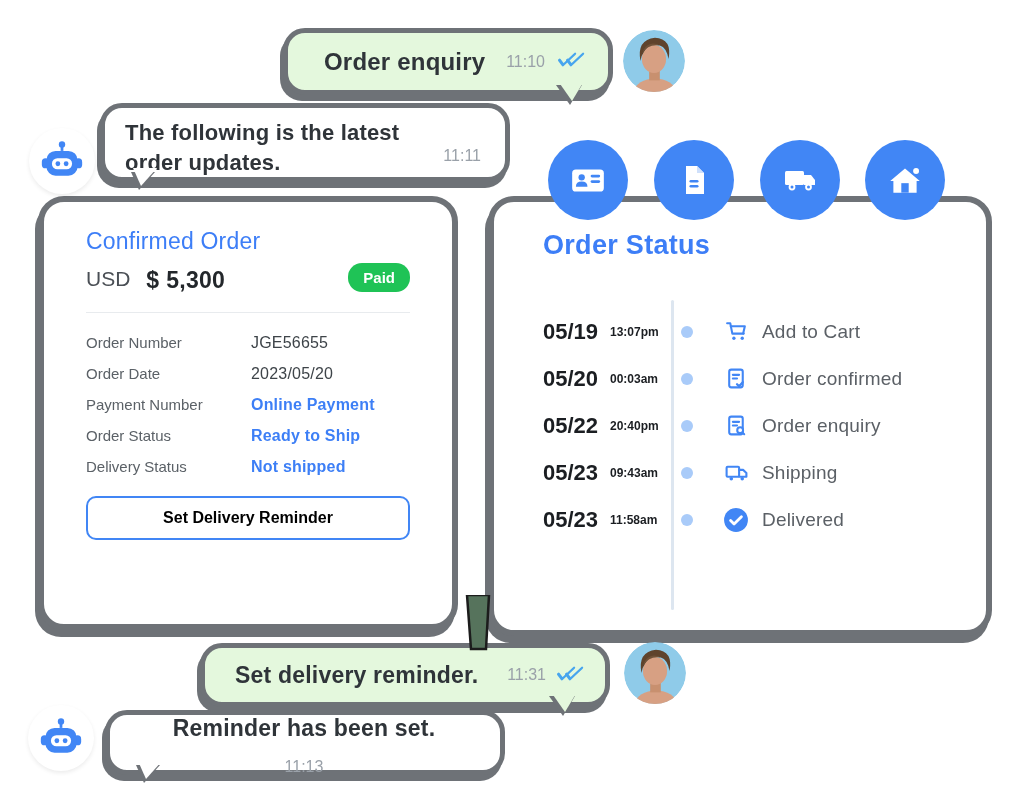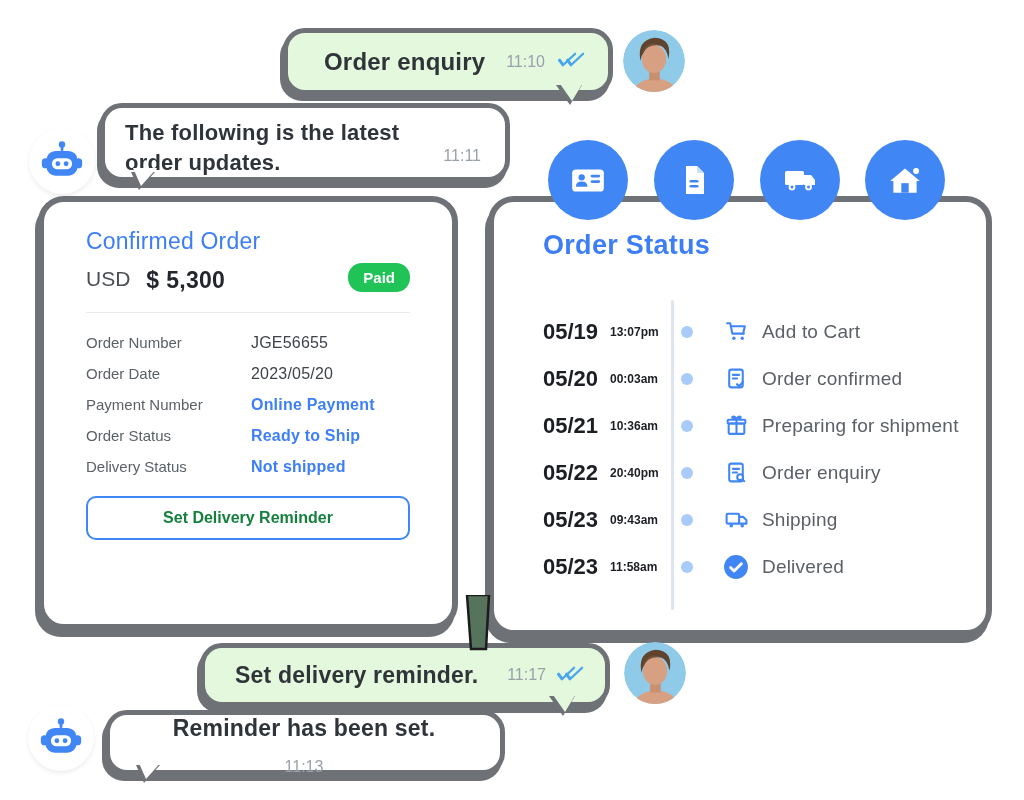--- a/index.html
+++ b/index.html
@@ -47,21 +47,21 @@
   .price-cur { font-size:21px; color:#4a4f55; }
   .price-amt { font-size:23px; font-weight:700; color:#23272b; letter-spacing:.3px; }
   .paid-badge { position:absolute; right:0; top:-4px; background:#1fc356; color:#fff; font-size:15px; font-weight:700; padding:6px 15px; border-radius:14px; }
   .divider { height:1px; background:#e8ebee; margin:18px 0 14px 0; }
   .field-row { display:flex; align-items:center; height:31px; }
   .field-label { width:165px; font-size:15px; color:#5b6167; }
   .field-value { font-size:16px; color:#3e4449; font-weight:500; letter-spacing:.2px; }
   .field-link { color:#3d7ff6; font-weight:700; cursor:pointer; }
   .btn { width:100%; border-radius:10px; text-align:center; cursor:pointer; font-weight:600; }
   .btn-primary { margin-top:22px; background:#4186f5; color:#fff; font-size:18px; padding:13px 0; }
-  .btn-secondary { margin-top:14px; background:#fff; border:2px solid #4186f5; color:#15803d; font-size:16px; padding:11px 0; }
+  .btn-secondary { margin-top:14px; background:#fff; border:2px solid #4186f5; color:#000000; font-size:16px; padding:11px 0; }
 
   
   .icon-chip { position:absolute; width:80px; height:80px; border-radius:50%; background:#4186f5; display:flex; align-items:center; justify-content:center; z-index:4; }
   .chip-1 { left:54px;  top:-62px; }
   .chip-2 { left:160px; top:-62px; }
   .chip-3 { left:266px; top:-62px; }
   .chip-4 { left:371px; top:-62px; }
   .os-title { position:absolute; left:49px; top:28px; color:#3d7ef7; font-size:27px; font-weight:700; letter-spacing:.3px; }
   .tl-line { position:absolute; left:177px; top:98px; width:3px; height:310px; background:#dde6f0; border-radius:2px; }
   .timeline { position:absolute; left:0; top:106px; width:100%; }
@@ -240,37 +240,20 @@
         <span class="tl-icon">
           <svg width="25" height="25" viewBox="0 0 24 24" fill="none" stroke="#4186f5" stroke-width="2" stroke-linecap="round" stroke-linejoin="round">
             <rect x="5" y="3.5" width="13" height="17" rx="2"></rect>
               <path d="M8.5 8.5h6M8.5 12h4"></path>
               <path d="M12.5 17.5l2 2 3.5-4" stroke-width="2.2"></path>
           </svg>
         </span>
         <span class="tl-label">Order confirmed</span>
       </div>
 
-      <div class="tl-row">
-        <span class="tl-date">05/21</span>
-        <span class="tl-time">10:36am</span>
-        <span class="tl-dotcol">
-            <span class="tl-dot"></span>
-          </span>
-        <span class="tl-icon">
-          <svg width="25" height="25" viewBox="0 0 24 24" fill="none" stroke="#4186f5" stroke-width="2" stroke-linecap="round" stroke-linejoin="round">
-            <rect x="4.5" y="10" width="15" height="10" rx="1"></rect>
-              <rect x="3.5" y="6.5" width="17" height="3.5" rx="1"></rect>
-              <path d="M12 6.5v13.5"></path>
-              <path d="M12 6 Q8 6 8 3.8 Q10.5 2.5 12 6 Z"></path>
-              <path d="M12 6 Q16 6 16 3.8 Q13.5 2.5 12 6 Z"></path>
-          </svg>
-        </span>
-        <span class="tl-label">Preparing for shipment</span>
-      </div>
 
       <div class="tl-row">
         <span class="tl-date">05/22</span>
         <span class="tl-time">20:40pm</span>
         <span class="tl-dotcol">
             <span class="tl-dot"></span>
           </span>
         <span class="tl-icon">
           <svg width="25" height="25" viewBox="0 0 24 24" fill="none" stroke="#4186f5" stroke-width="2" stroke-linecap="round" stroke-linejoin="round">
             <rect x="5" y="3.5" width="13" height="17" rx="2"></rect>
@@ -317,21 +300,21 @@
     </div>
   </div>
 
   <div class="bubble bubble-green outlined bubble-u2">
     <span class="stalk">
       <svg width="30" height="56" viewBox="0 0 30 56">
           <polygon points="4,0 26,0 23,54 8,54" fill="#56735c" stroke="#1c1c1c" stroke-width="2.5"></polygon>
         </svg>
     </span>
     <span class="msg-text">Set delivery reminder.</span>
-    <span class="msg-time">11:17</span>
+    <span class="msg-time">11:31</span>
     <span class="dbl-check">
       <svg width="27" height="17" viewBox="0 0 27 17">
           <path d="M2 9l5 5L16 3" fill="none" stroke="#47a5ee" stroke-width="2.6" stroke-linecap="round" stroke-linejoin="round"></path>
           <path d="M10 9l5 5L24 3" fill="none" stroke="#47a5ee" stroke-width="2.6" stroke-linecap="round" stroke-linejoin="round"></path>
         </svg>
     </span>
     <span class="tail tail-u2">
       <svg width="30" height="22" viewBox="0 0 30 22">
           <polygon points="2,0 28,0 16,20" fill="#e4f8dd"></polygon>
         </svg>

